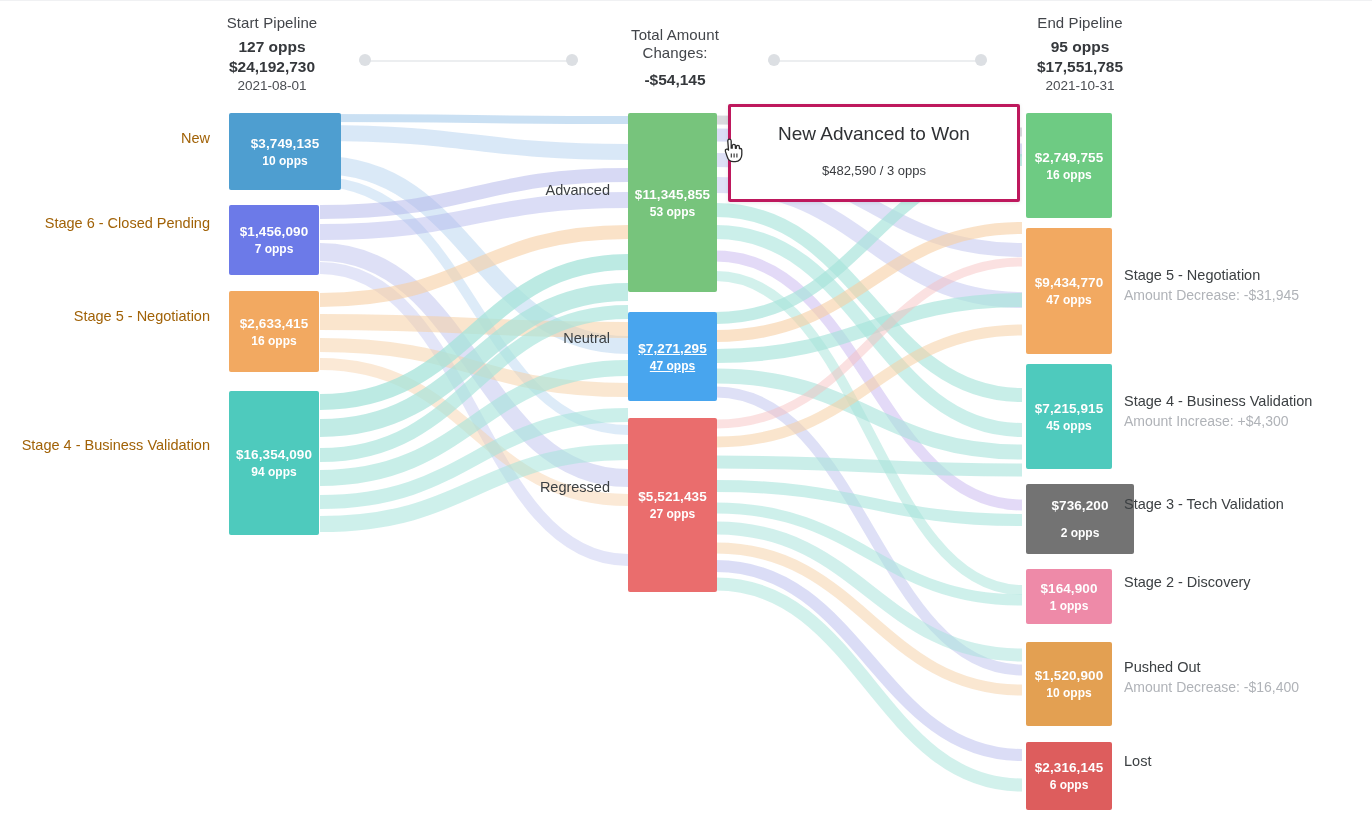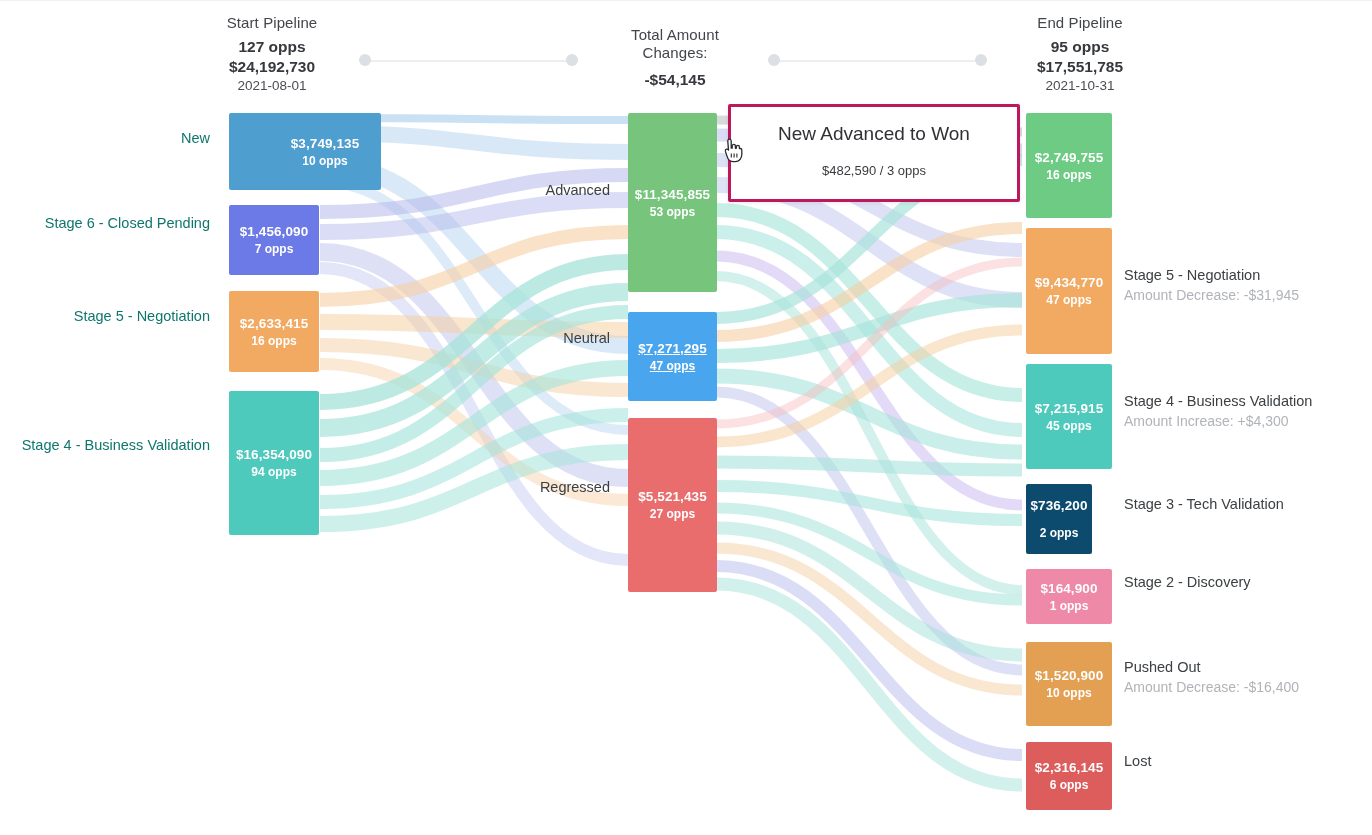--- a/index.html
+++ b/index.html
@@ -112,21 +112,21 @@
     line-height: 16px;
     margin-top: 1px;
     white-space: nowrap;
   }
 
   
   .lbl-left {
     position: absolute;
     text-align: right;
     font-size: 14.5px;
-    color: #0f766e;
+    color: #a16207;
     line-height: 18px;
     white-space: nowrap;
   }
   .lbl-mid {
     position: absolute;
     text-align: right;
     font-size: 14.5px;
     color: #3c4043;
     line-height: 18px;
     white-space: nowrap;
@@ -264,21 +264,21 @@
     <div class="knob right"></div>
   </div>
 
   <div class="slider" style="left:768px; top:54px; width:219px;">
     <div class="track"></div>
     <div class="knob left"></div>
     <div class="knob right"></div>
   </div>
 
   <div class="lbl-left" style="left:20px; top:129px; width:190px;">New</div>
-  <div class="node" style="left:229px; top:113px; width:112px; height:77px; background:#4e9ed0;padding-left:40px;">
+  <div class="node" style="left:229px; top:113px; width:112px; height:77px; background:#4e9ed0;">
     <div class="n-amount">$3,749,135</div>
     <div class="n-opps">10 opps</div>
   </div>
 
   <div class="lbl-left" style="left:20px; top:214px; width:190px;">Stage 6 - Closed Pending</div>
   <div class="node" style="left:229px; top:205px; width:90px; height:70px; background:#6c7ae8;align-items:center;">
     <div class="n-amount">$1,456,090</div>
     <div class="n-opps">7 opps</div>
   </div>
 
@@ -328,21 +328,21 @@
 
   <div class="node" style="left:1026px; top:364px; width:86px; height:105px; background:#4ecabd;">
     <div class="n-amount">$7,215,915</div>
     <div class="n-opps">45 opps</div>
   </div>
   <div class="lbl-right" style="left:1124px; top:391px;">
     <div class="r-name">Stage 4 - Business Validation</div>
     <div class="r-delta">Amount Increase: +$4,300</div>
   </div>
 
-  <div class="node" style="left:1026px; top:484px; width:66px; height:70px; background:#0c4a6e;gap:10px;">
+  <div class="node" style="left:1026px; top:484px; width:108px; height:70px; background:#737373;gap:10px;">
     <div class="n-amount">$736,200</div>
     <div class="n-opps">2 opps</div>
   </div>
   <div class="lbl-right" style="left:1124px; top:494px;">
     <div class="r-name">Stage 3 - Tech Validation</div>
     <div class="r-delta"></div>
   </div>
 
   <div class="node" style="left:1026px; top:569px; width:86px; height:55px; background:#ee8aa8;">
     <div class="n-amount">$164,900</div>

